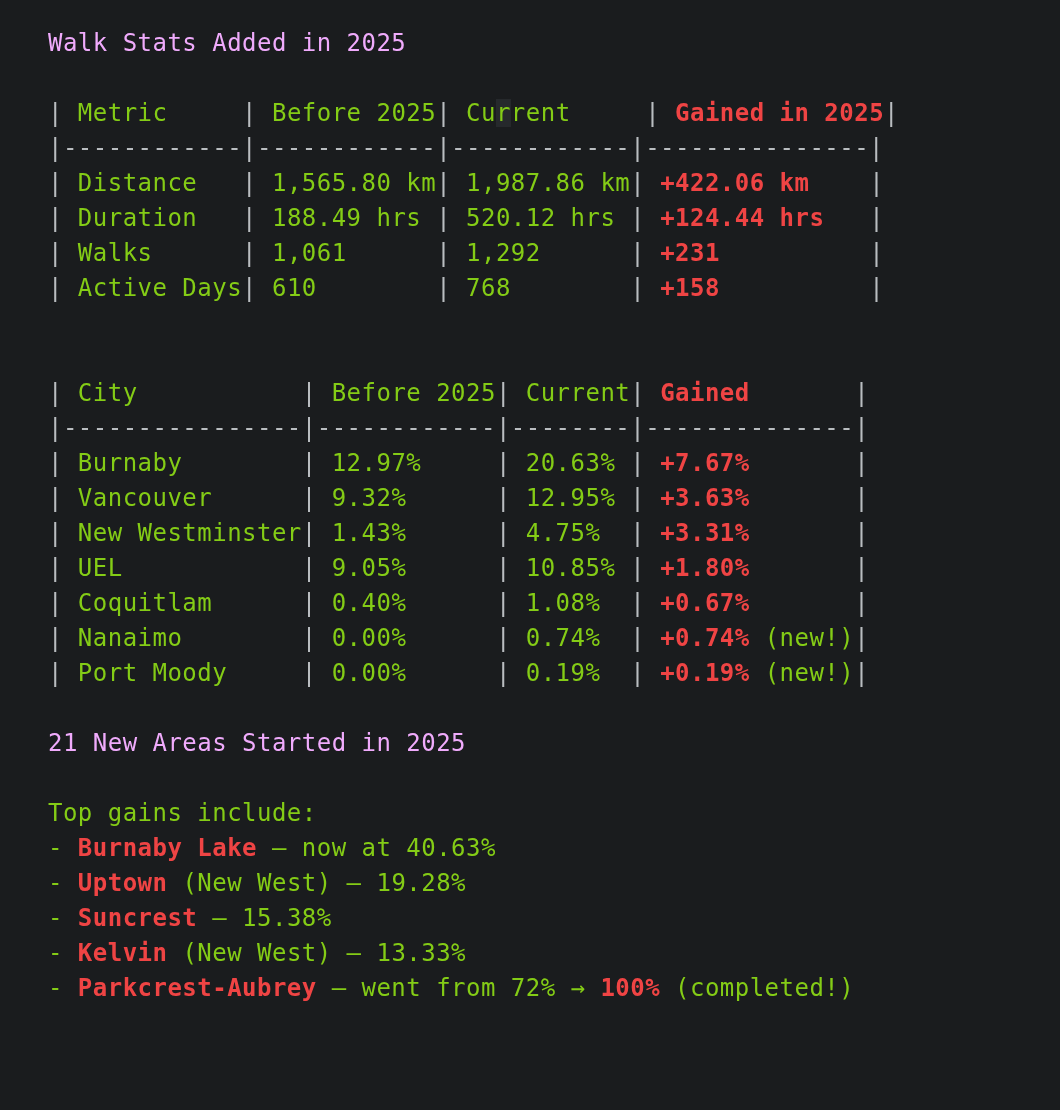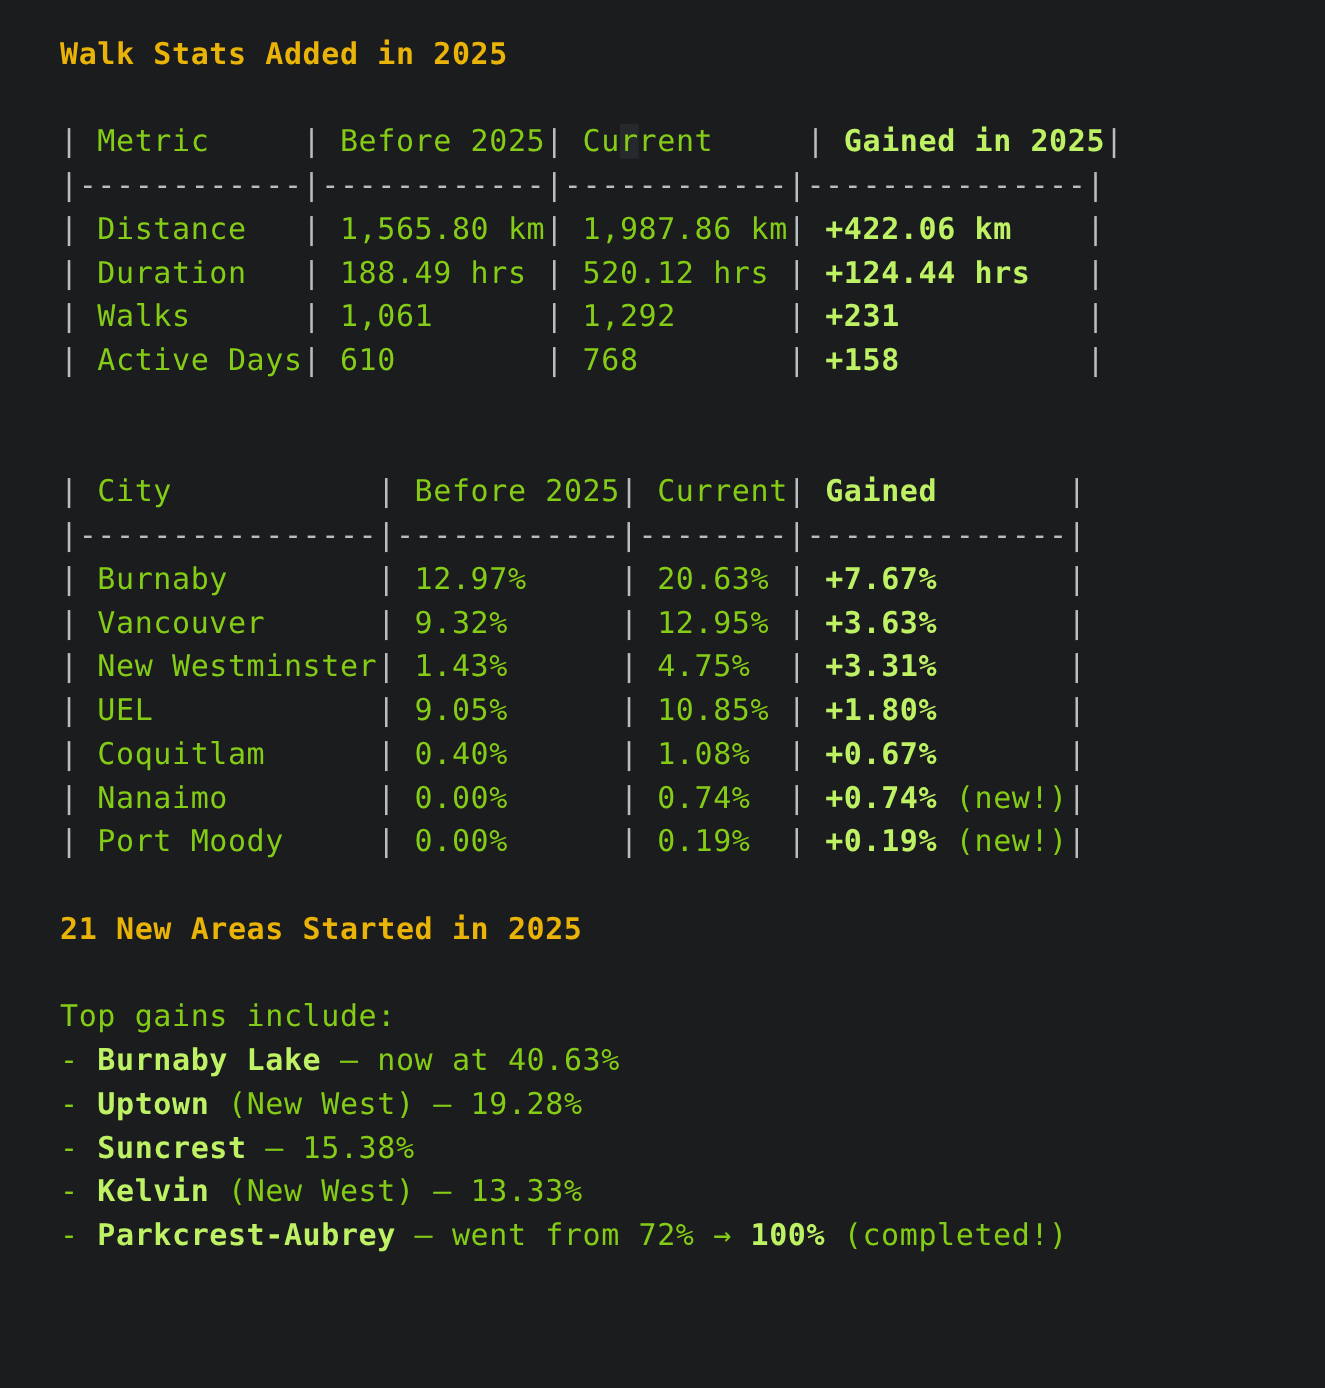--- a/index.html
+++ b/index.html
@@ -23,29 +23,29 @@
   }
   .line {
     white-space: pre;
     height: 35px;
     letter-spacing: 0.02em;
   }
   .blank {
     height: 35px;
   }
   .heading {
-    font-weight: bold;
-    color: #eab308;
+    font-weight: normal;
+    color: #f0abfc;
   }
   .dim {
     color: #84cc16;
   }
   .strong {
     font-weight: bold;
-    color: #bef264;
+    color: #ef4444;
   }
   .rule {
     color: #b9bdc0;
   }
   .bar {
     color: #b9bdc0;
   }
   .cursor-cell {
     background: #26292c;
   }

